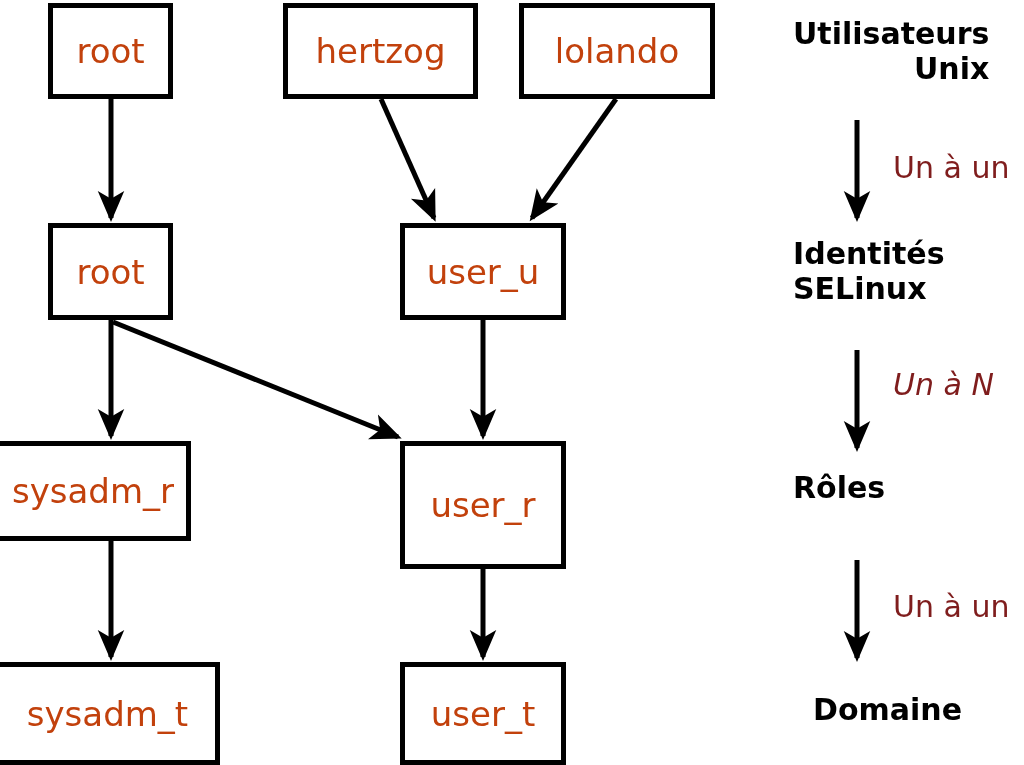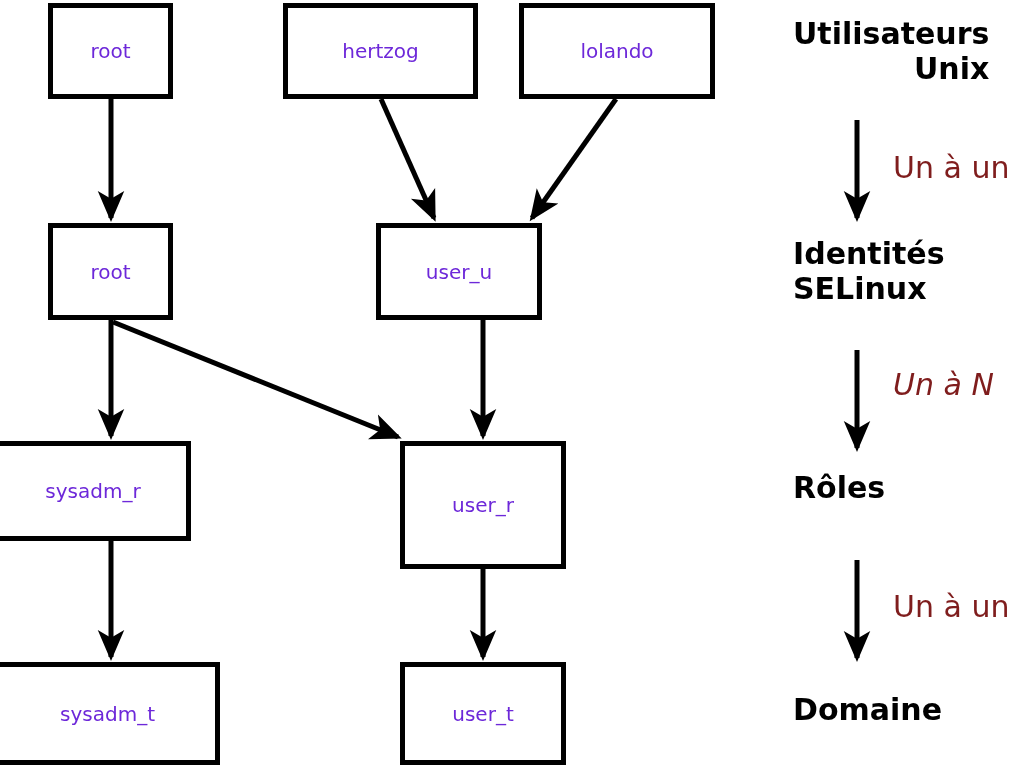--- a/index.html
+++ b/index.html
@@ -31,22 +31,22 @@
     box-sizing: border-box;
     background: #ffffff;
     border: 5px solid #000000;
     display: flex;
     align-items: center;
     justify-content: center;
     z-index: 2;
   }
   .node-label {
     font-family: "DejaVu Sans", sans-serif;
-    font-size: 20px;
-    color: #6d28d9;
+    font-size: 34px;
+    color: #c2410c;
     line-height: 1;
     letter-spacing: 0px;
     white-space: nowrap;
     user-select: none;
   }
   .legend-label {
     position: absolute;
     font-family: "DejaVu Sans", sans-serif;
     font-weight: bold;
     font-size: 30px;
@@ -106,21 +106,21 @@
   </div>
 
   <div class="node" style="left:519px; top:3px; width:196px; height:96px;">
     <span class="node-label">lolando</span>
   </div>
 
   <div class="node" style="left:48px; top:223px; width:125px; height:97px;">
     <span class="node-label">root</span>
   </div>
 
-  <div class="node" style="left:376px; top:223px; width:166px; height:97px;">
+  <div class="node" style="left:400px; top:223px; width:166px; height:97px;">
     <span class="node-label">user_u</span>
   </div>
 
   <div class="node" style="left:-5px; top:441px; width:196px; height:100px;">
     <span class="node-label">sysadm_r</span>
   </div>
 
   <div class="node" style="left:400px; top:441px; width:166px; height:128px;">
     <span class="node-label">user_r</span>
   </div>
@@ -134,21 +134,21 @@
   </div>
 
   <div class="legend-label" style="left:793px; top:16px;text-align:right;">Utilisateurs
 Unix</div>
 
   <div class="legend-label" style="left:793px; top:236px;">Identités
 SELinux</div>
 
   <div class="legend-label" style="left:793px; top:470px;">Rôles</div>
 
-  <div class="legend-label" style="left:793px; top:692px;">Domaine</div>
+  <div class="legend-label" style="left:813px; top:692px;">Domaine</div>
 
   <div class="legend-arrow-label" style="left:893px; top:153px;">Un à un</div>
 
   <div class="legend-arrow-label" style="left:893px; top:370px;font-style:italic;">Un à N</div>
 
   <div class="legend-arrow-label" style="left:893px; top:592px;">Un à un</div>
 
 </div>
 
 </body></html>

